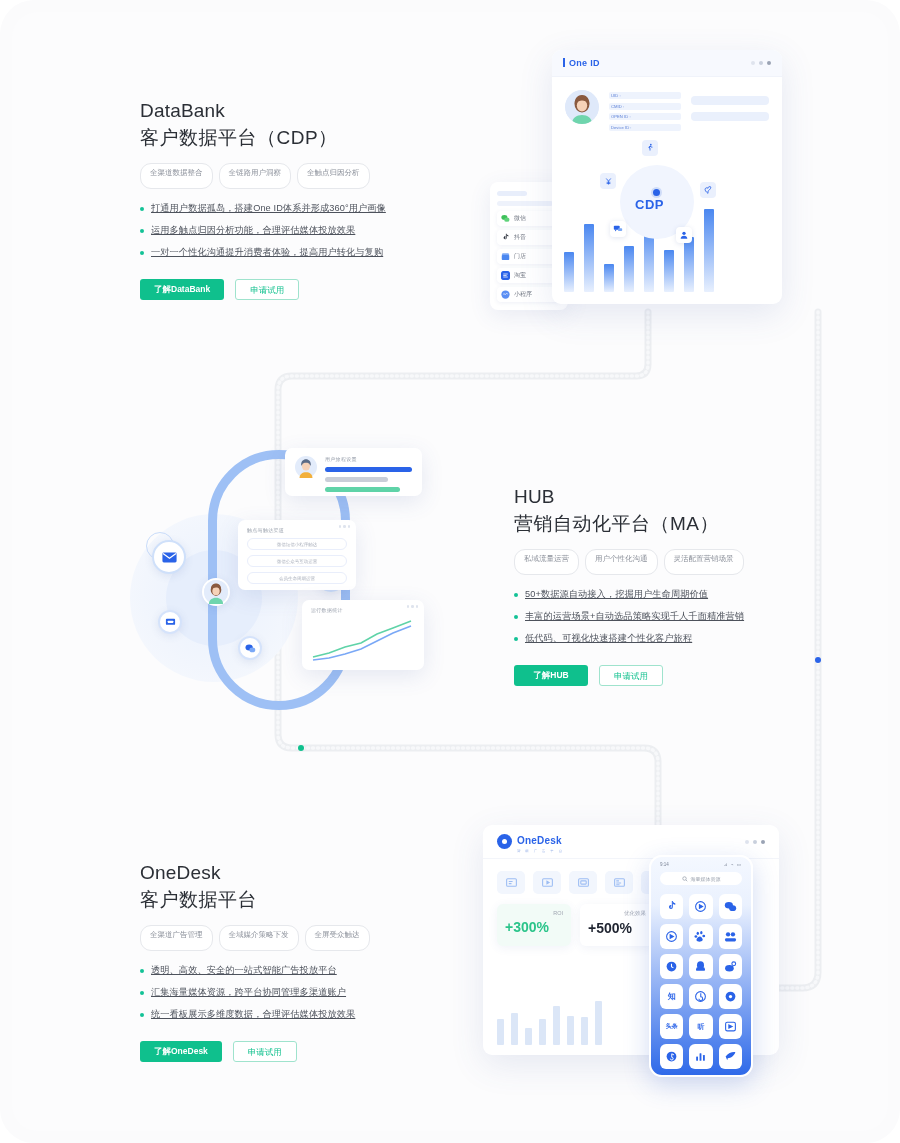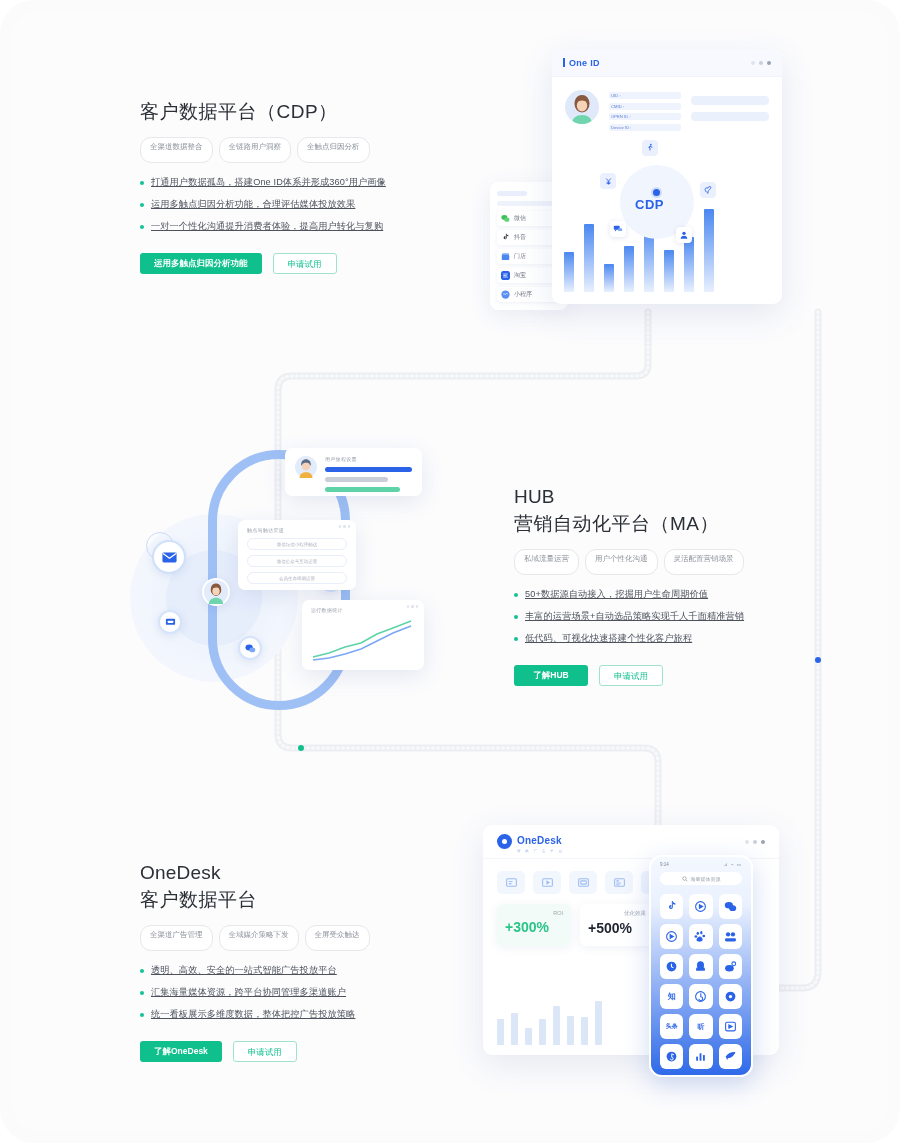--- a/index.html
+++ b/index.html
@@ -247,20 +247,21 @@
     <g fill="none" stroke="#f7f8fa" stroke-width="3.5" stroke-linecap="round" stroke-dasharray="1 4">
       <path d="M636 300 L636 352 Q636 364 624 364 L280 364 Q266 364 266 378 L266 722 Q266 736 280 736 L632 736 Q646 736 646 750 L646 830"></path>
       <path d="M806 300 L806 960 Q806 976 790 976 L762 976"></path>
     </g>
   </svg>
 
   <div class="pathdot" style="left:286px; top:733px; background:#0fc08d;"></div>
   <div class="pathdot" style="left:803px; top:645px; background:#2a63e8;"></div>
 
   <div class="block" style="left:128px; top:86px; width:340px;">
+    <div class="brand-name">DataBank</div>
     <div class="brand-sub">客户数据平台（CDP）</div>
     <div class="tags">
       <div class="tag">全渠道数据整合</div>
       <div class="tag">全链路用户洞察</div>
       <div class="tag">全触点归因分析</div>
     </div>
     <div class="bullets">
       <div class="bullet">
             <span class="dot"></span>
             <span>打通用户数据孤岛，搭建One ID体系并形成360°用户画像</span>
@@ -268,21 +269,21 @@
       <div class="bullet">
             <span class="dot"></span>
             <span>运用多触点归因分析功能，合理评估媒体投放效果</span>
           </div>
       <div class="bullet">
             <span class="dot"></span>
             <span>一对一个性化沟通提升消费者体验，提高用户转化与复购</span>
           </div>
     </div>
     <div class="btns">
-      <div class="btn btn-primary">运用多触点归因分析功能</div>
+      <div class="btn btn-primary">了解DataBank</div>
       <div class="btn btn-ghost">申请试用</div>
     </div>
   </div>
 
   <div class="cdp-wrap">
 
     <div class="side-panel">
       <div class="sp-line a"></div>
       <div class="sp-line b"></div>
       <div class="sp-item">
@@ -535,21 +536,21 @@
       <div class="bullet">
             <span class="dot"></span>
             <span>透明、高效、安全的一站式智能广告投放平台</span>
           </div>
       <div class="bullet">
             <span class="dot"></span>
             <span>汇集海量媒体资源，跨平台协同管理多渠道账户</span>
           </div>
       <div class="bullet">
             <span class="dot"></span>
-            <span>统一看板展示多维度数据，整体把控广告投放策略</span>
+            <span>统一看板展示多维度数据，合理评估媒体投放效果</span>
           </div>
     </div>
     <div class="btns">
       <div class="btn btn-primary">了解OneDesk</div>
       <div class="btn btn-ghost">申请试用</div>
     </div>
   </div>
 
   <div class="od-wrap">
     <div class="od-card">

